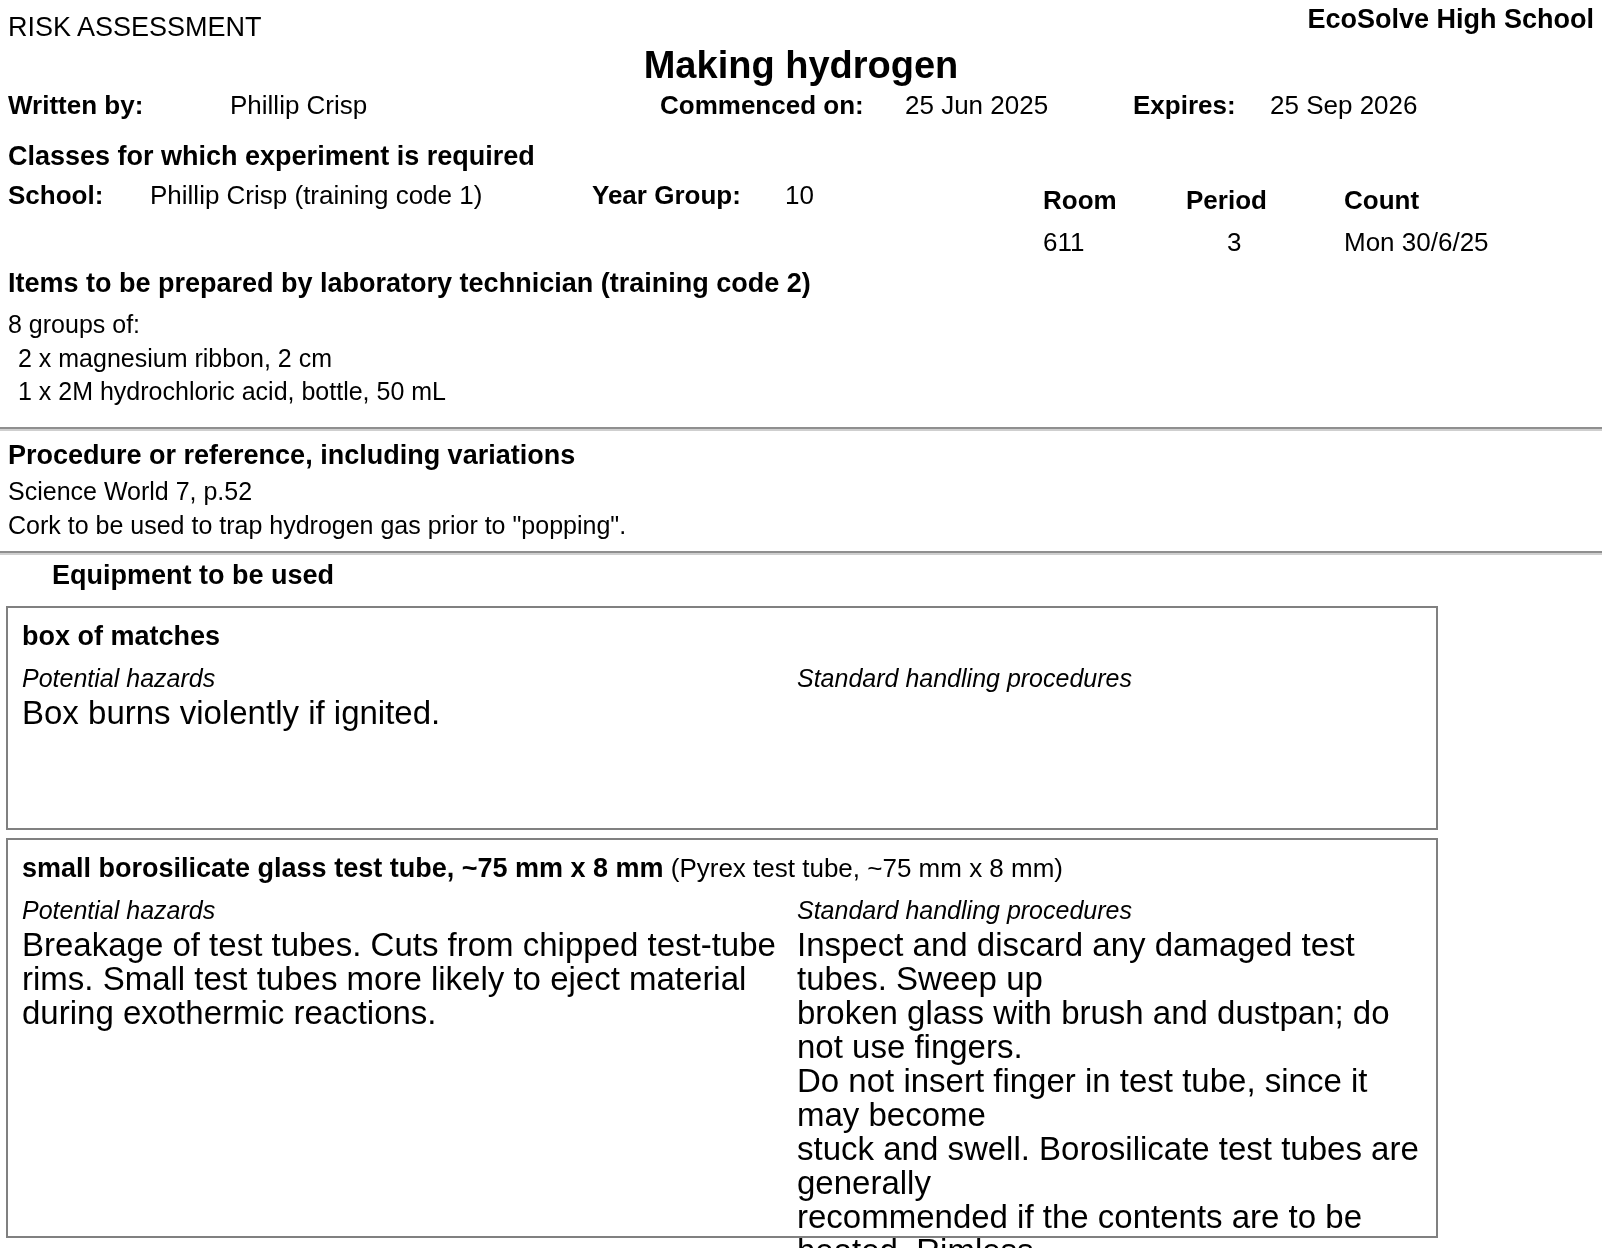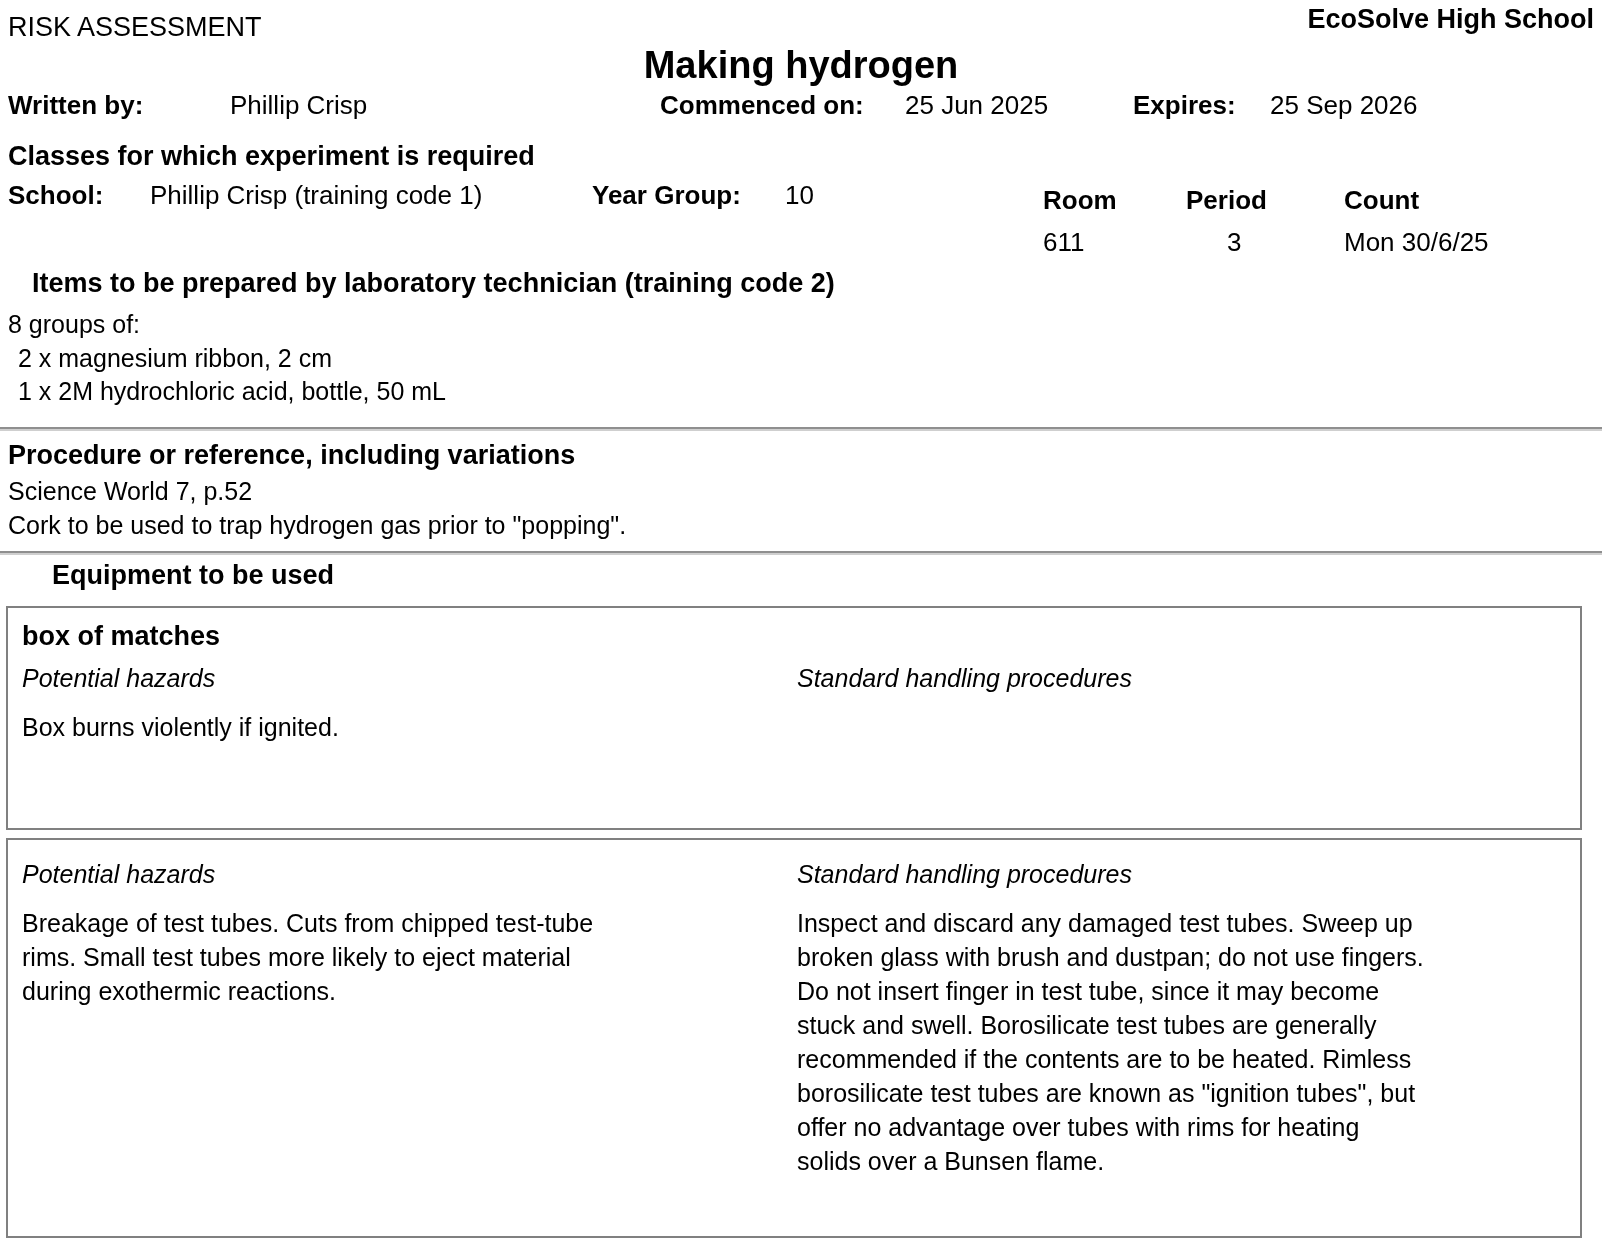--- a/index.html
+++ b/index.html
@@ -16,33 +16,33 @@
   .school { top: 4px; right: 8px; font-size: 27px; font-weight: bold; }
   .title { top: 44px; left: 0; width: 100%; text-align: center; font-size: 38px; font-weight: bold; }
   .meta-row { font-size: 26px; }
   .h2 { font-size: 27px; font-weight: bold; }
   .body-txt { font-size: 25px; }
   .rule {
     position: absolute; left: 0; width: 1602px; height: 4px;
     background: linear-gradient(to bottom, #8f8f8f 0, #8f8f8f 2px, #cfcfcf 2px, #cfcfcf 4px);
   }
   .eq-box {
-    position: absolute; left: 6px; width: 1576px;
+    position: absolute; left: 6px; width: 1432px;
     border: 2px solid #808080; background: #fff;
     box-sizing: border-box;
     padding: 10px 14px 0 14px;
   }
   .eq-name-line { font-size: 27px; line-height: 36px; white-space: nowrap; }
   .eq-name { font-weight: bold; }
   .eq-name-suffix { font-weight: normal; font-size: 26px; }
   .eq-cols { display: flex; margin-top: 8px; }
   .eq-col-left { flex: 0 0 775px; }
   .eq-col-right { flex: 1 1 auto; }
   .eq-label { font-size: 25px; font-style: italic; line-height: 32px; }
-  .eq-body { font-size: 25px; line-height: 34px; margin-top: 16px; white-space: pre-line; }
+  .eq-body { font-size: 33px; line-height: 34px; margin-top: 2px; white-space: pre-line; }
 </style>
 </head>
 <body>
 
 <div class="abs doc-type">RISK ASSESSMENT</div>
 <div class="abs school">EcoSolve High School</div>
 <div class="abs title">Making hydrogen</div>
 
 <div>
   <span class="abs meta-row b" style="top:90px; left:8px;">Written by:</span>
@@ -63,21 +63,21 @@
 
 <div>
   <span class="abs meta-row b" style="top:185px; left:1043px;">Room</span>
   <span class="abs meta-row b" style="top:185px; left:1186px;">Period</span>
   <span class="abs meta-row b" style="top:185px; left:1344px;">Count</span>
   <span class="abs meta-row" style="top:227px; left:1043px;">611</span>
   <span class="abs meta-row" style="top:227px; left:1227px;">3</span>
   <span class="abs meta-row" style="top:227px; left:1344px;">Mon 30/6/25</span>
 </div>
 
-<div class="abs h2" style="top:268px; left:8px;margin-left:24px;">Items to be prepared by laboratory technician (training code 2)</div>
+<div class="abs h2" style="top:268px; left:8px;">Items to be prepared by laboratory technician (training code 2)</div>
 <div class="abs body-txt" style="top:310px; left:8px;">8 groups of:</div>
 <div class="abs body-txt" style="top:344px; left:18px;">2 x magnesium ribbon, 2 cm</div>
 <div class="abs body-txt" style="top:377px; left:18px;">1 x 2M hydrochloric acid, bottle, 50 mL</div>
 
 <div class="rule" style="top:427px;"></div>
 
 <div class="abs h2" style="top:440px; left:8px;">Procedure or reference, including variations</div>
 <div class="abs body-txt" style="top:477px; left:8px;">Science World 7, p.52</div>
 <div class="abs body-txt" style="top:511px; left:8px;">Cork to be used to trap hydrogen gas prior to "popping".</div>
 
@@ -94,20 +94,23 @@
       <div class="eq-label">Potential hazards</div>
       <div class="eq-body">Box burns violently if ignited.</div>
     </div>
     <div class="eq-col-right">
       <div class="eq-label">Standard handling procedures</div>
     </div>
   </div>
 </div>
 
 <div class="eq-box" style="top:838px; height:400px;">
+  <div class="eq-name-line">
+    <span class="eq-name">small borosilicate glass test tube, ~75 mm x 8 mm</span><span class="eq-name-suffix"> (Pyrex test tube, ~75 mm x 8 mm)</span>
+  </div>
   <div class="eq-cols">
     <div class="eq-col-left">
       <div class="eq-label">Potential hazards</div>
       <div class="eq-body">Breakage of test tubes. Cuts from chipped test-tube
 rims. Small test tubes more likely to eject material
 during exothermic reactions.</div>
     </div>
     <div class="eq-col-right">
       <div class="eq-label">Standard handling procedures</div>
       <div class="eq-body">Inspect and discard any damaged test tubes. Sweep up

